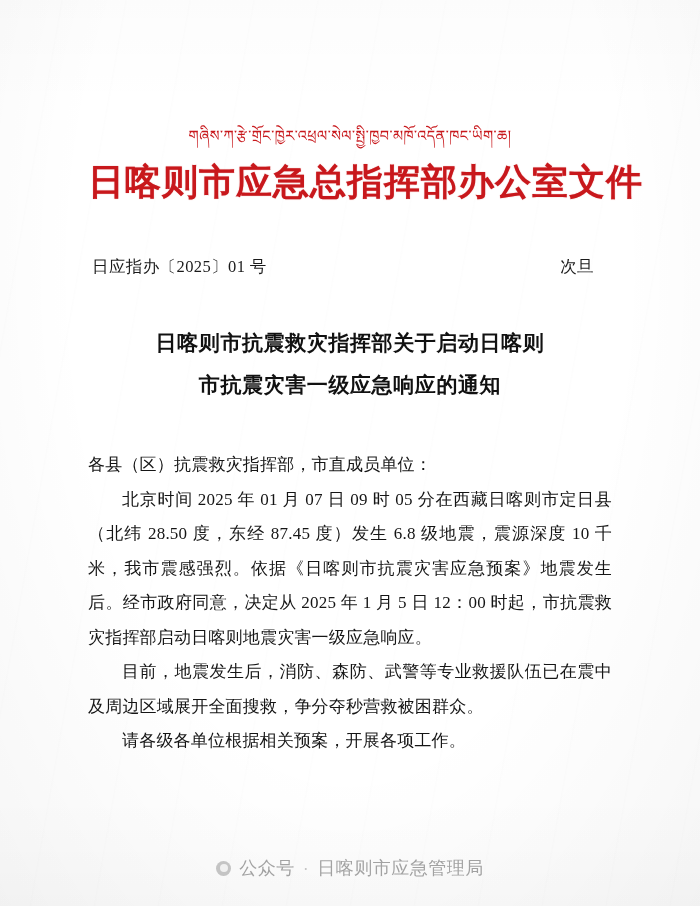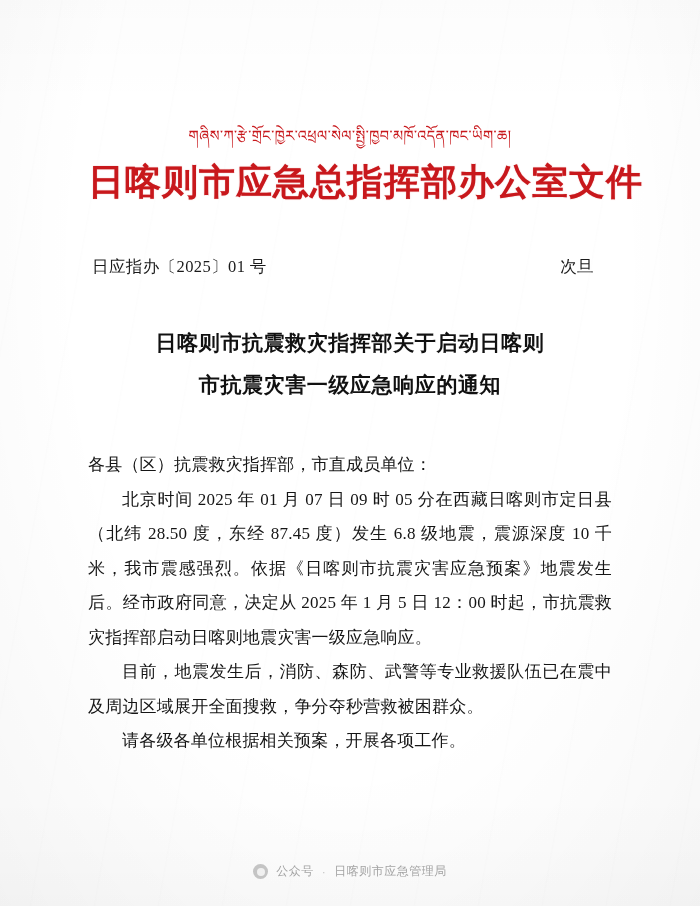--- a/index.html
+++ b/index.html
@@ -102,21 +102,21 @@
     position: absolute;
     left: 0;
     right: 0;
     bottom: 26px;
     display: flex;
     align-items: center;
     justify-content: center;
     gap: 8px;
     color: rgba(90,90,90,0.55);
     font-family: "Liberation Sans", sans-serif;
-    font-size: 12px;
+    font-size: 18px;
     letter-spacing: 0.5px;
     pointer-events: none;
   }
   .wm-logo {
     width: 15px;
     height: 15px;
     border-radius: 50%;
     background: rgba(110,110,110,0.38);
     position: relative;
     flex: 0 0 auto;

